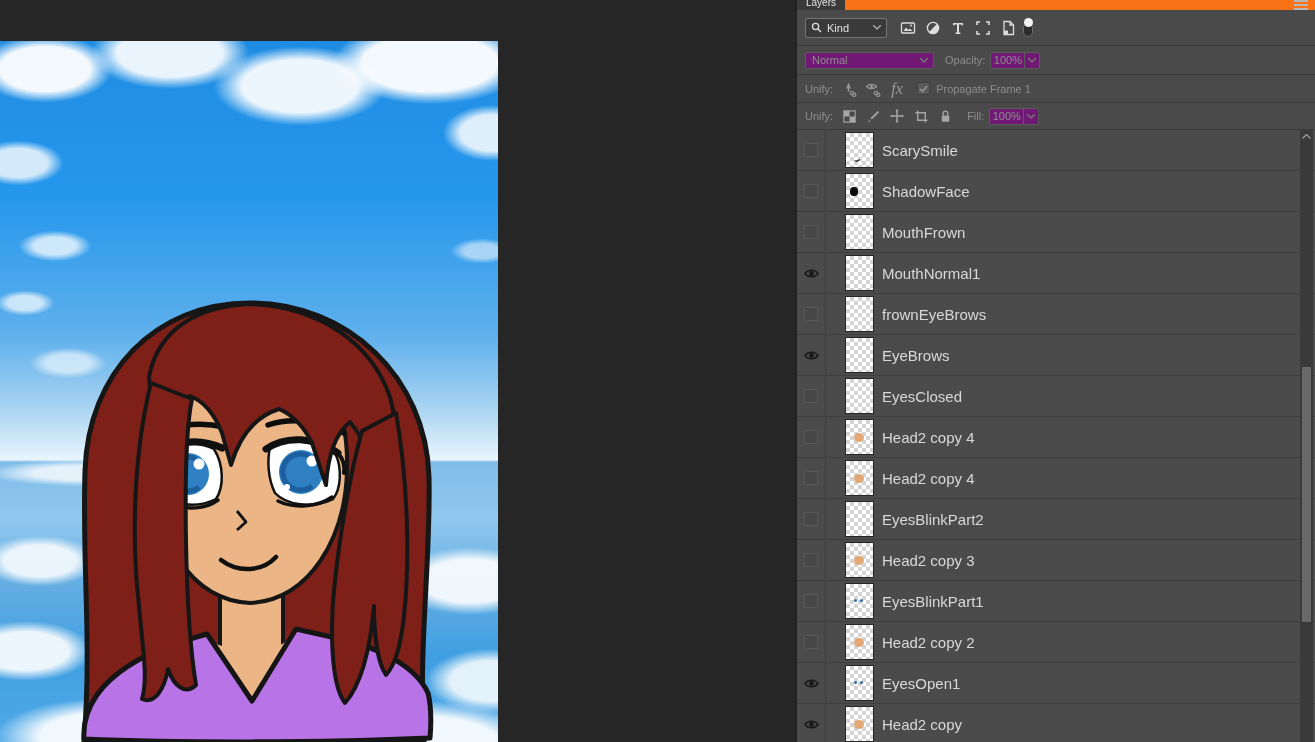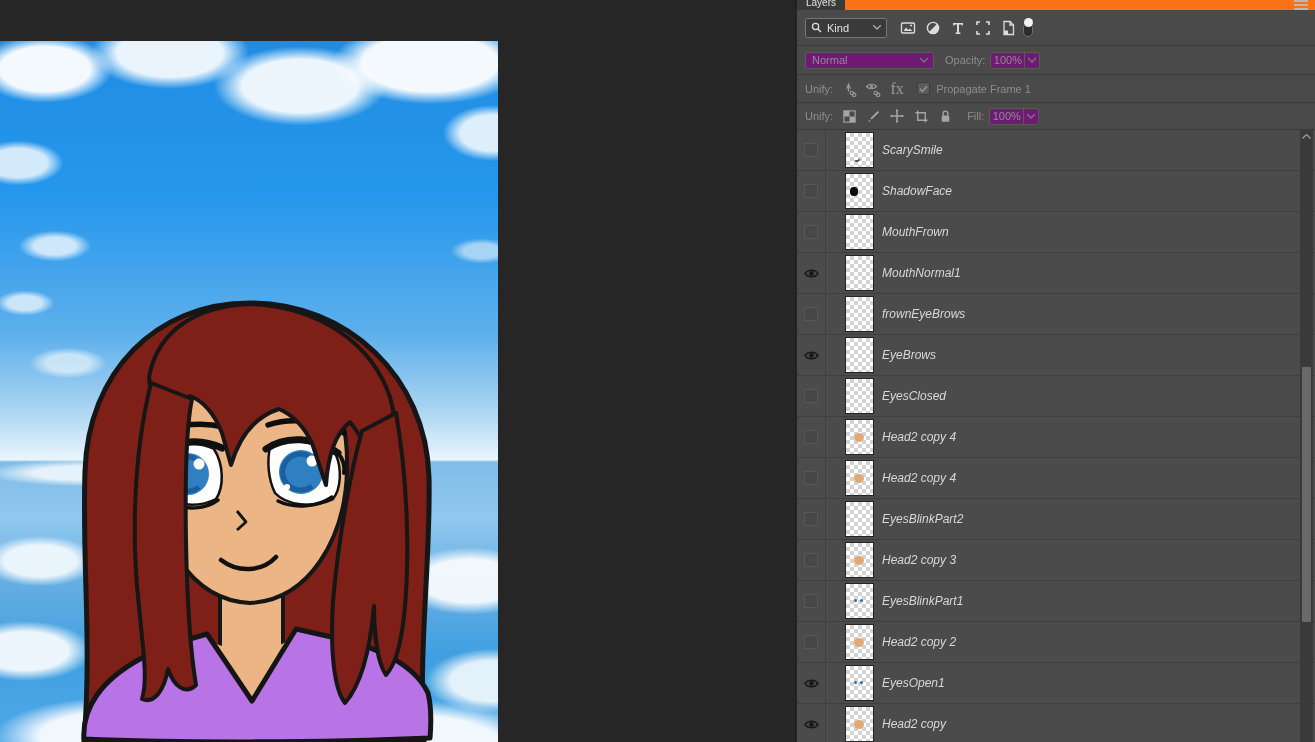--- a/index.html
+++ b/index.html
@@ -61,40 +61,40 @@
     background:#2c2c2c;border:1px solid #6e6e6e;box-sizing:border-box;}
 
   .dis-text{color:#8d8d8d;}
   .dis-box{display:flex;align-items:center;height:17px;background:#701a75;border:1px solid #5a5a5a;
     border-radius:2px;box-sizing:border-box;color:#8d8d8d;}
   .blend-select{width:129px;justify-content:space-between;padding:0 5px 0 6px;}
   .val-box .val{width:33px;text-align:center;}
   .val-box .chev{width:14px;display:flex;justify-content:center;border-left:1px solid #5a5a5a;align-self:stretch;align-items:center;}
   .iconrow{display:flex;align-items:center;gap:8px;margin-left:8px;}
   .gicon{width:16px;height:16px;display:flex;align-items:center;justify-content:center;}
-  .fx-txt{font-size:16px;color:#9a9a9a;font-family:"Liberation Serif",serif;}
+  .fx-txt{font-style:italic;font-size:16px;color:#9a9a9a;font-family:"Liberation Serif",serif;}
   .checkbox{width:11px;height:11px;background:#5a5a5a;border:1px solid #3e3e3e;border-radius:1px;
     margin-left:12px;display:flex;align-items:center;justify-content:center;}
 
   .layer-list{position:absolute;left:0;top:130px;width:518px;height:612px;overflow:hidden;}
   .layer-row{display:flex;align-items:center;height:40px;border-bottom:1px solid #3f3f3f;background:#4b4b4b;}
   .vis-cell{width:28px;align-self:stretch;border-right:1px solid #3e3e3e;display:flex;
     align-items:center;justify-content:center;flex:none;}
   .hidden-box{width:12px;height:12px;border:1px solid #585858;background:#474747;border-radius:1px;}
   .thumb{position:relative;flex:none;width:27px;height:34px;margin-left:19px;border:1px solid #252525;
     background-color:#fff;
     background-image:linear-gradient(45deg,#d4d4d4 25%,transparent 25%,transparent 75%,#d4d4d4 75%),
       linear-gradient(45deg,#d4d4d4 25%,transparent 25%,transparent 75%,#d4d4d4 75%);
     background-position:0 0,4px 4px;background-size:8px 8px;}
   .blob{position:absolute;display:block;}
   .blob.skin-blob{left:8px;top:13px;width:10px;height:9px;border-radius:50%;background:#e2a876;}
   .blob.black-blob{left:4px;top:13px;width:8px;height:9px;border-radius:45%;background:#0a0a0a;}
   .blob.blue-dots{left:8px;top:15px;width:3px;height:3px;border-radius:50%;background:#2d6fae;box-shadow:6px 0 0 #2d6fae;}
   .blob.mark{left:8px;top:24px;width:6px;height:3px;border-bottom:2px solid #444;border-radius:0 0 4px 4px;transform:rotate(-15deg);}
-  .lname{margin-left:8px;font-size:12px;color:#d8d8d8;white-space:nowrap;font-style:italic;}
+  .lname{margin-left:8px;font-size:15px;color:#d8d8d8;white-space:nowrap;}
 
   .scrollbar{position:absolute;top:130px;right:2px;bottom:0;width:13px;background:#3a3a3a;}
   .sb-arrow{position:absolute;top:4px;left:0;width:13px;display:flex;justify-content:center;}
   .sb-thumb{position:absolute;top:237px;left:2px;width:9px;height:255px;background:#696969;border-radius:1px;}
 </style>
 </head>
 <body>
 
 <div class="stage">
 

